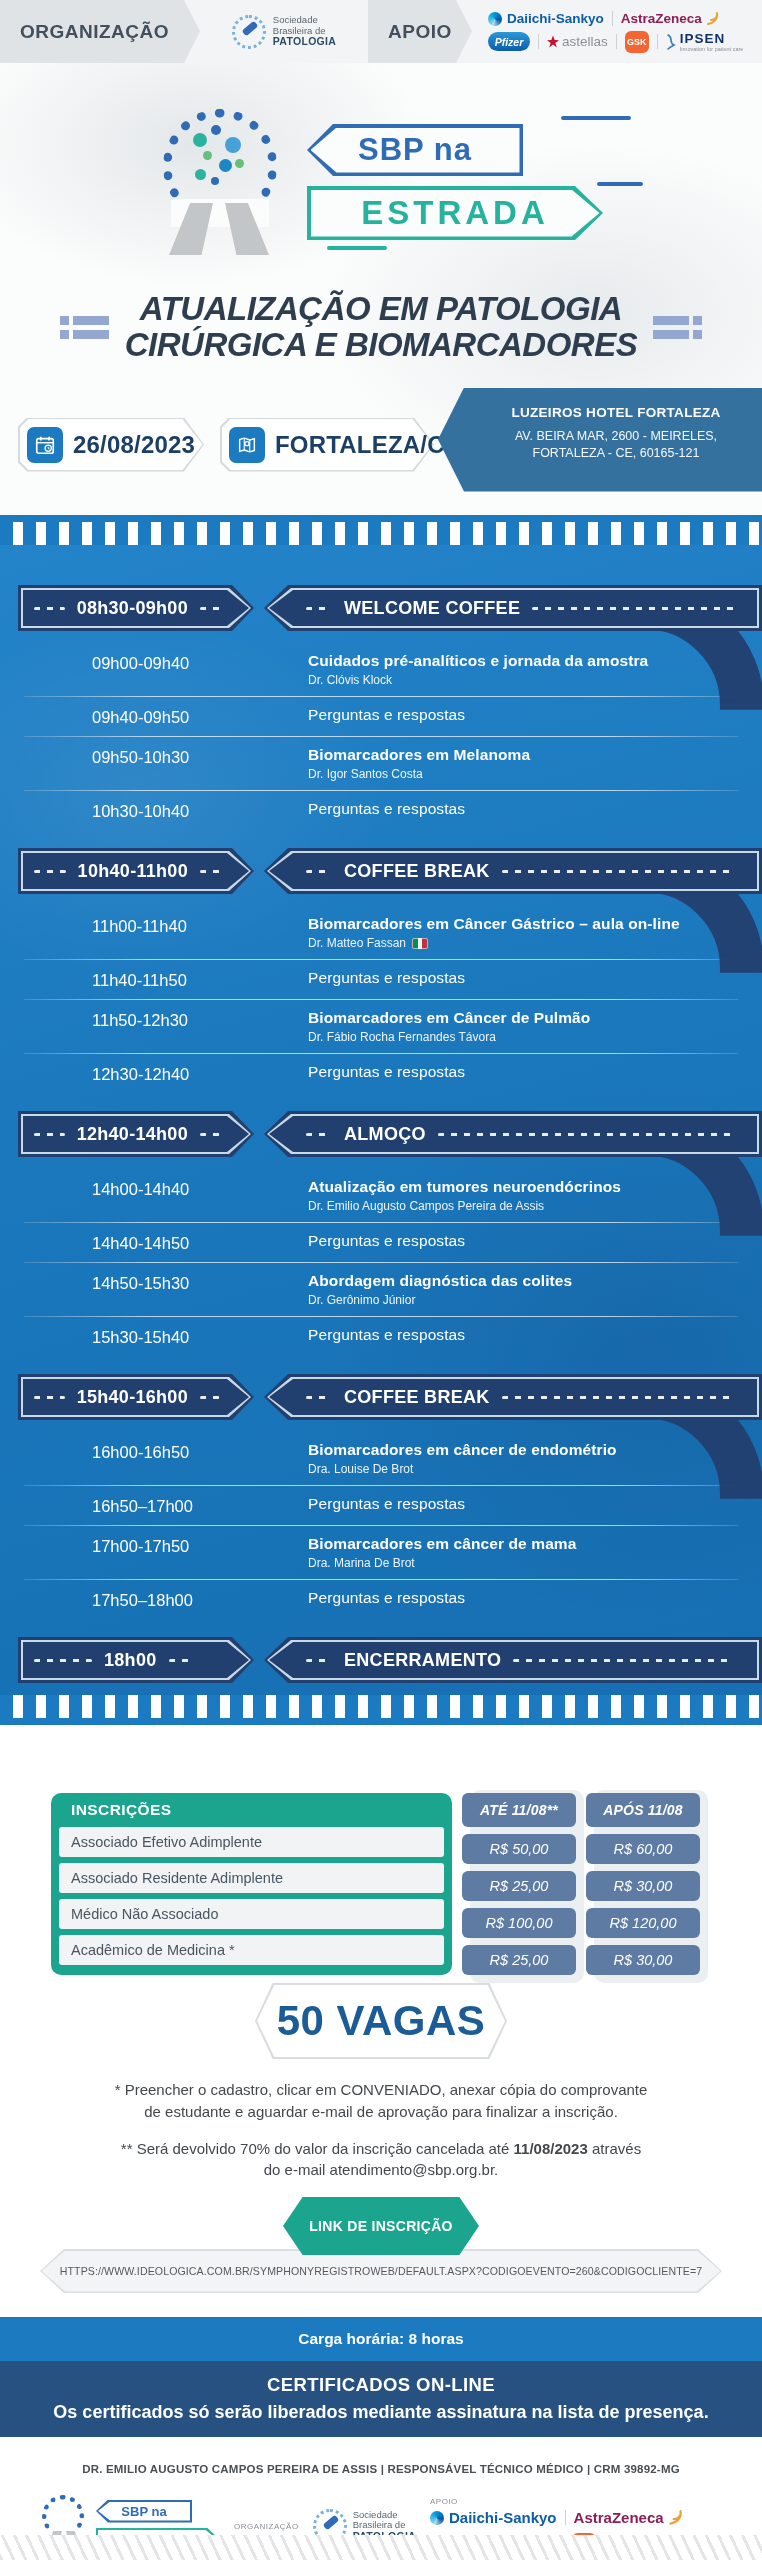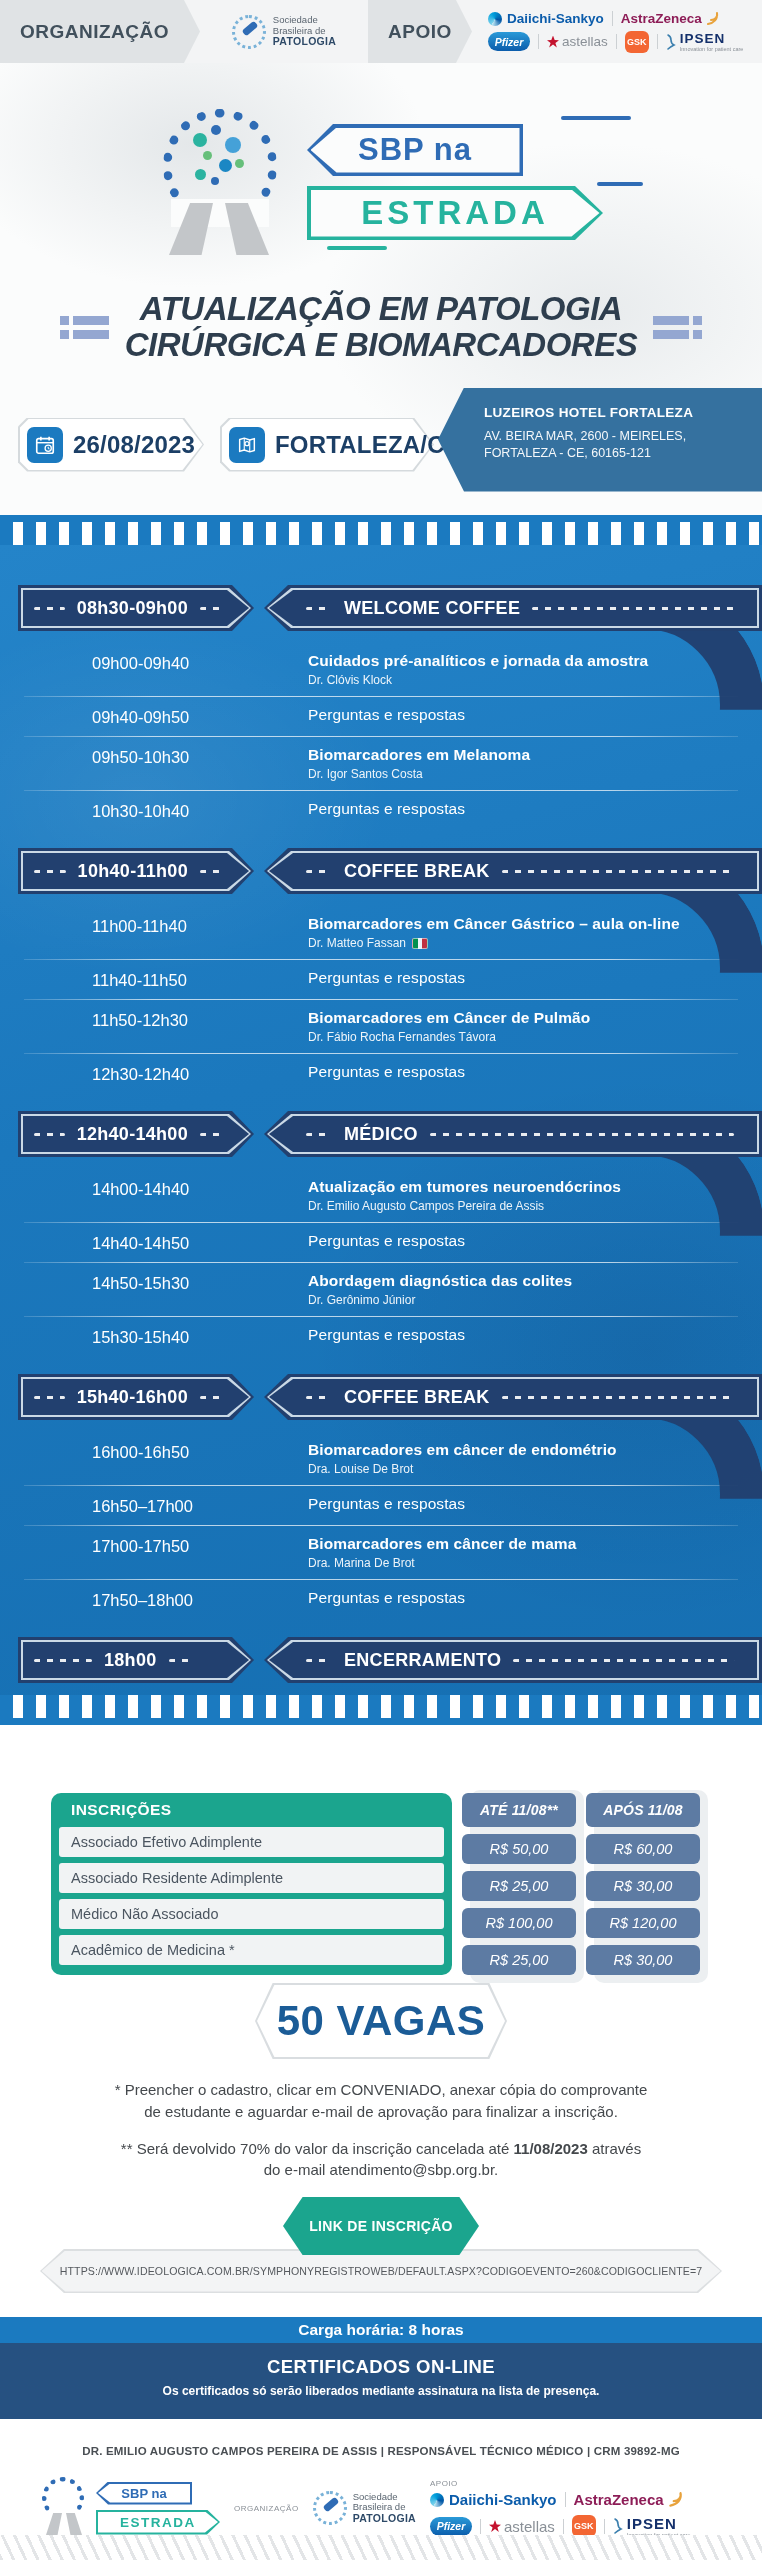--- a/index.html
+++ b/index.html
@@ -88,21 +88,21 @@
   .pill .o{inset:0; background:#d5dadd;}
   .pill .w{inset:1.5px; background:#fff;}
   .pill .tx{position:absolute; inset:0; display:flex; align-items:center; gap:10px; padding-left:9px;}
   .icon-tile{width:36px; height:36px; border-radius:7px; background:var(--blue); flex:none;
              display:flex; align-items:center; justify-content:center;}
   .pill .lab{font-weight:800; font-size:24px; color:#1c3f66; letter-spacing:.2px;}
   .pill-date{left:18px; width:186px;}
   .pill-city{left:220px; width:214px;}
   .venue{position:absolute; right:0; top:2px; width:324px; height:104px; background:var(--venue);
          clip-path:polygon(26px 0,100% 0,100% 100%,26px 100%,0 50%);
-         color:#fff; padding:17px 14px 0 46px;}
+         color:#fff; padding:17px 14px 0 46px;text-align:center;}
   .venue .vn{font-weight:800; font-size:13.5px; letter-spacing:.3px;}
   .venue .va{margin-top:8px; font-size:12.5px; line-height:1.38; opacity:.95;}
 
   
   .comb-top{height:30px;
     background:linear-gradient(to bottom, var(--blue) 0 7px, rgba(0,0,0,0) 7px),
                repeating-linear-gradient(90deg, var(--blue) 0 13px, #fff 13px 23px);}
   .comb-bottom{height:30px;
     background:linear-gradient(to top, var(--blue) 0 7px, rgba(0,0,0,0) 7px),
                repeating-linear-gradient(90deg, var(--blue) 0 13px, #fff 13px 23px);}
@@ -177,25 +177,25 @@
                 color:#fff; font-weight:800; font-size:14px; letter-spacing:.3px;}
   .url-bar{position:relative; height:44px; margin:0 40px;}
   .url-bar i{position:absolute; display:block;
              clip-path:polygon(3.5% 0,96.5% 0,100% 50%,96.5% 100%,3.5% 100%,0 50%);}
   .url-bar .o{inset:0; background:#dcdfe1;}
   .url-bar .w{inset:1.5px; background:#f3f4f5;}
   .url-bar .tx{position:absolute; inset:0; display:flex; align-items:center; justify-content:center;
                font-size:10.6px; color:#55595e; letter-spacing:.1px;}
 
   
-  .bar-carga{margin-top:24px; height:26px; background:var(--blue); color:#fff; display:flex;
+  .bar-carga{margin-top:24px; height:44px; background:var(--blue); color:#fff; display:flex;
              align-items:center; justify-content:center; font-weight:700; font-size:15.5px;}
   .bar-cert{height:76px; background:var(--certnavy); color:#fff; text-align:center; padding-top:13px;}
   .bar-cert .ct{font-weight:800; font-size:18.5px; letter-spacing:.4px;}
-  .bar-cert .cs{font-size:12px; margin-top:6px; font-weight:600;}
+  .bar-cert .cs{font-size:18px; margin-top:6px; font-weight:600;}
 
   
   .doctor{margin-top:26px; text-align:center; font-size:11.5px; font-weight:700; color:#4a4f54; letter-spacing:.2px;}
   .flogos{display:flex; align-items:center; margin:20px 30px 0 40px; gap:14px;}
   .mini-est{display:flex; align-items:center; gap:8px;}
   .mini-globe{position:relative; width:48px; height:62px; flex:none;}
   .mini-globe .arc{position:absolute; left:2px; top:0; width:42px; height:42px; border:5px dotted var(--sbpblue); border-radius:50%;}
   .mini-globe .mask{position:absolute; left:4px; top:34px; width:40px; height:12px; background:#fff;}
   .mini-globe .rl{position:absolute; left:6px; top:36px; width:16px; height:22px; background:#c3c6c9;
                   clip-path:polygon(45% 0,100% 0,72% 100%,0 100%);}
@@ -508,21 +508,21 @@
             <span class="ht">12h40-14h00</span>
             <span class="rdash" style="width:20px;"></span>
           </span>
       </div>
       <div class="ribbon title-ribbon">
         <i class="n1"></i>
           <i class="n2"></i>
           <i class="n3"></i>
         <span class="content">
             <span class="rdash" style="width:26px;"></span>
-            <span class="ht">MÉDICO</span>
+            <span class="ht">ALMOÇO</span>
             <span class="rdash" style="flex:1;"></span>
           </span>
       </div>
     </div>
     <div class="rows">
       <div class="srow">
         <span class="rt">14h00-14h40</span>
         <span class="rc"><span class="rtit">Atualização em tumores neuroendócrinos</span>
           <span class="rsp">
               <span>Dr. Emilio Augusto Campos Pereira de Assis</span>

